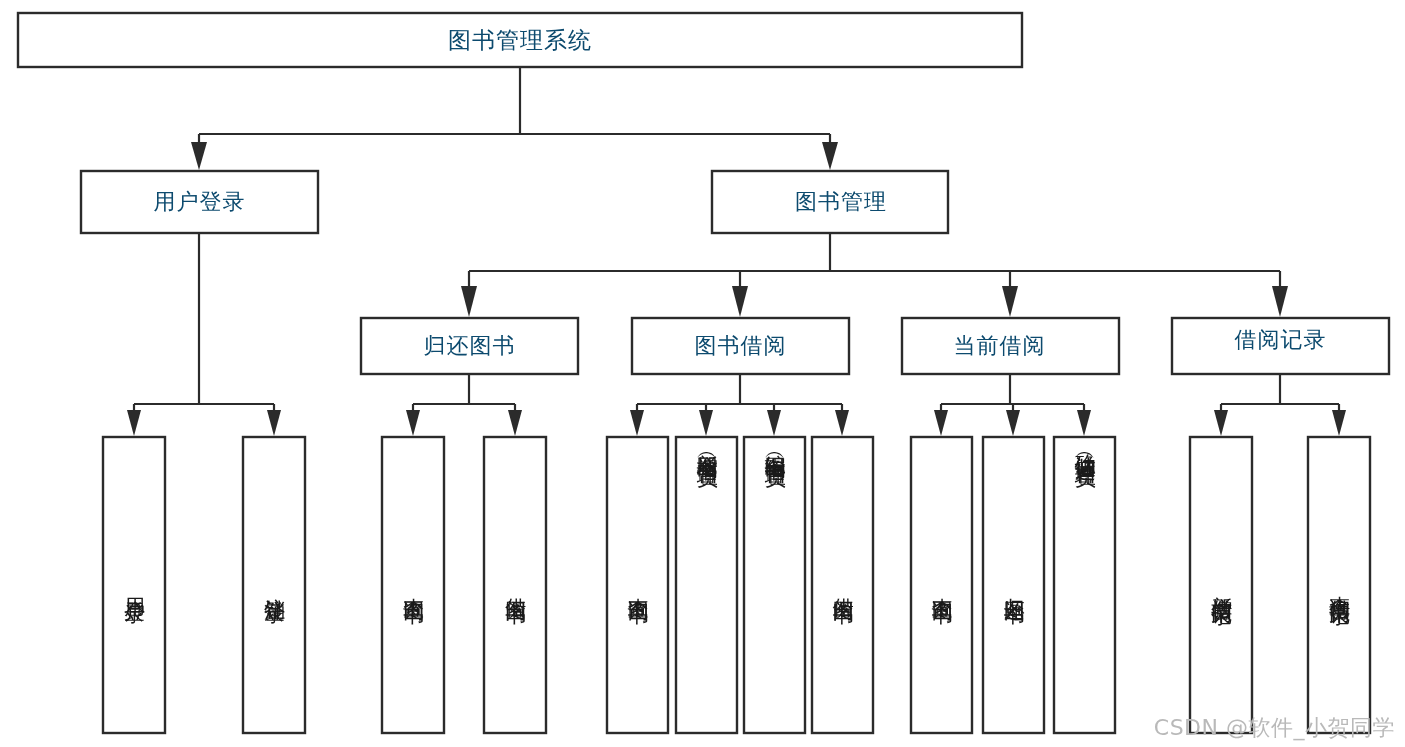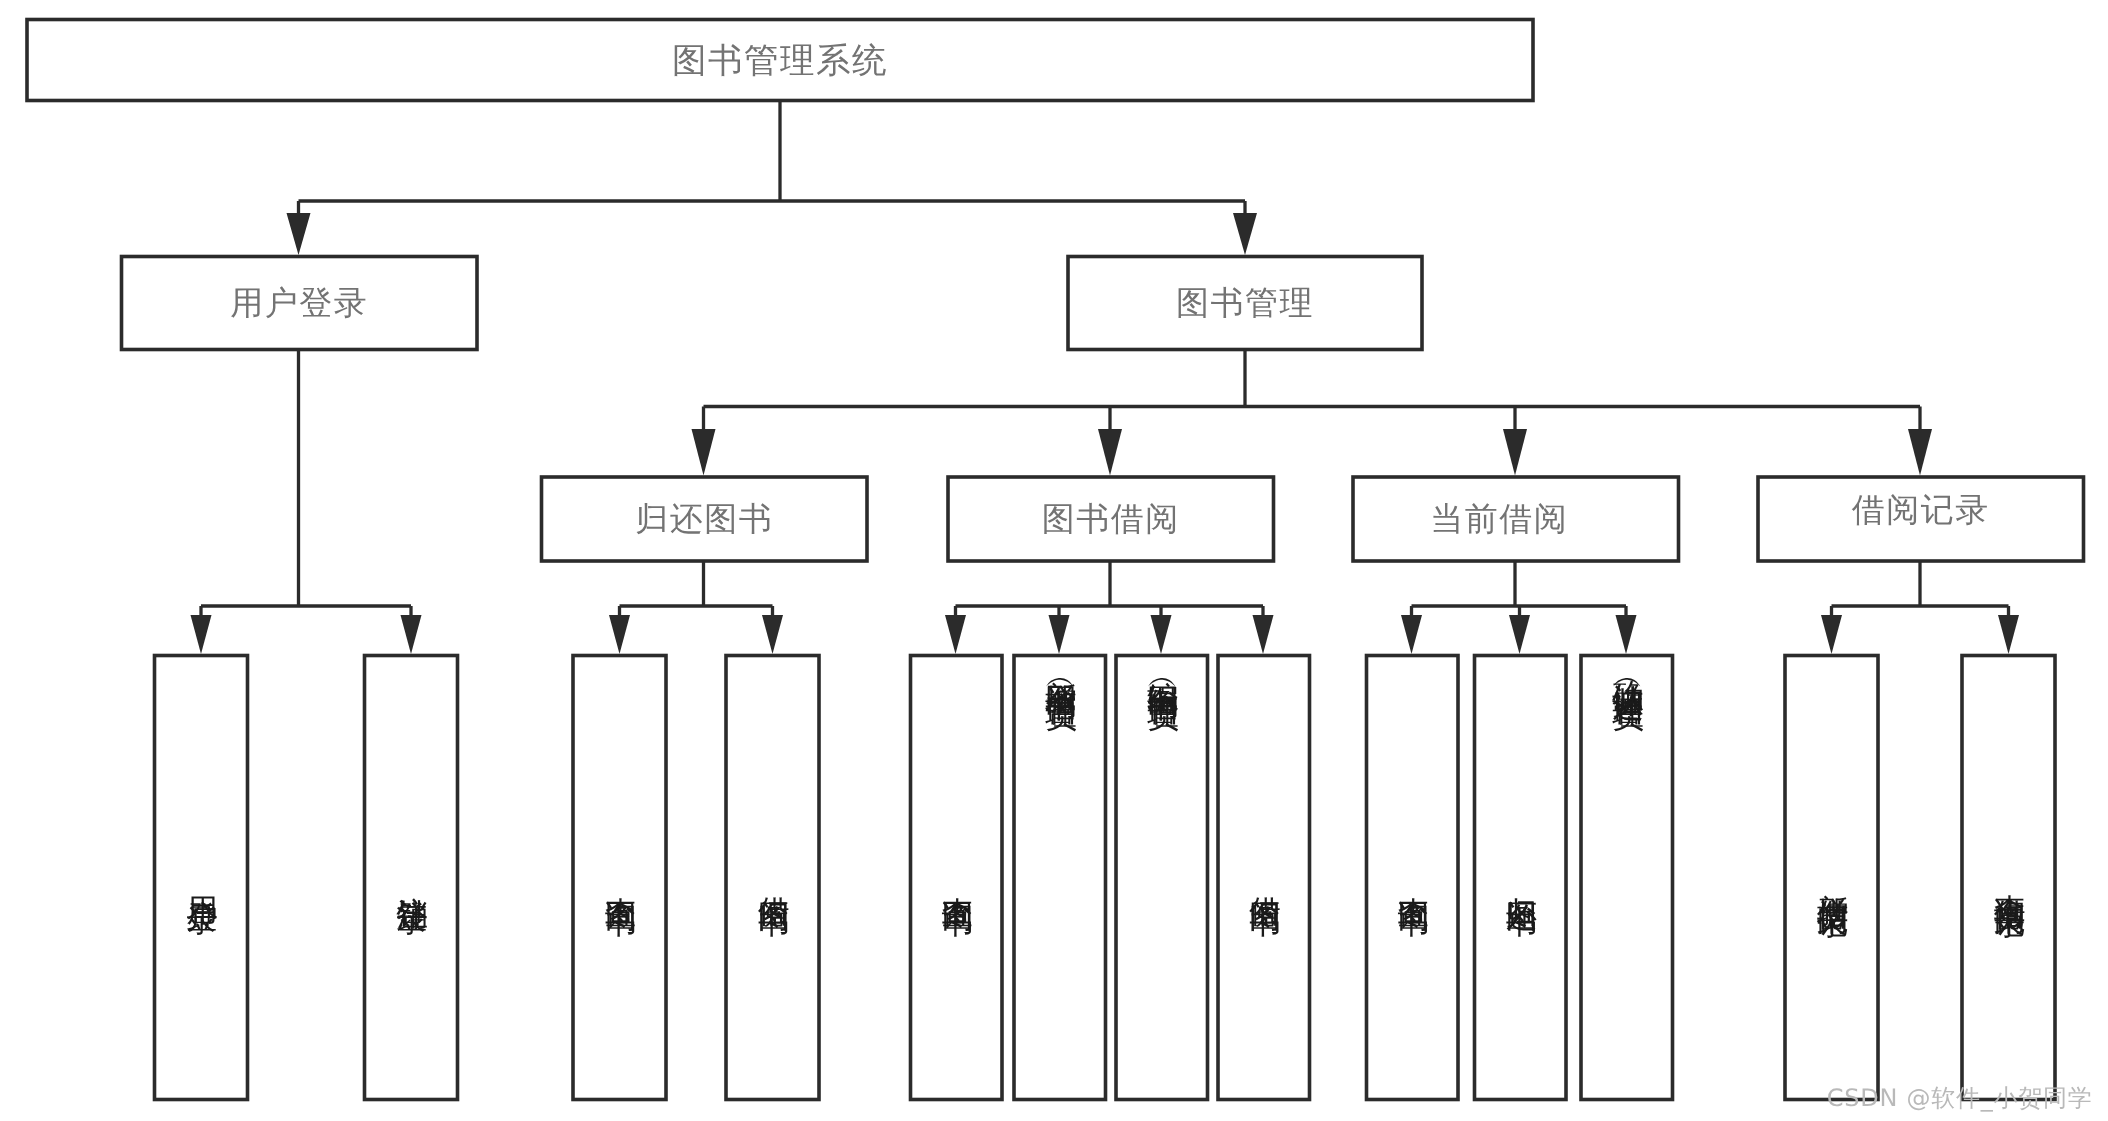--- a/index.html
+++ b/index.html
@@ -59,33 +59,33 @@
   .hlabel-wrap {
     position: absolute;
     display: flex;
     align-items: center;
     justify-content: center;
     pointer-events: none;
   }
   .hlabel-text {
     font-family: Liberation Serif, serif;
     font-size: 22px;
-    color: #737373;
+    color: #0c4a6e;
     letter-spacing: 1px;
     white-space: nowrap;
   }
   .root-label-text {
     font-size: 23px;
   }
   #watermark {
     position: absolute;
     right: 10px;
     bottom: 4px;
     font-family: "DejaVu Sans", "Liberation Sans", sans-serif;
-    font-size: 16px;
+    font-size: 22px;
     color: #b9b9b9;
     letter-spacing: 0.5px;
     white-space: nowrap;
     pointer-events: none;
   }
 </style>
 </head>
 <body>
 
 <div id="diagram-root">
@@ -182,21 +182,21 @@
   </svg>
 
   <div class="hlabel-wrap" style="left:18px; top:13px; width:1004px; height:54px;">
     <span class="hlabel-text root-label-text">图书管理系统</span>
   </div>
 
   <div class="hlabel-wrap" style="left:81px; top:171px; width:237px; height:62px;">
     <span class="hlabel-text">用户登录</span>
   </div>
 
-  <div class="hlabel-wrap" style="left:712px; top:171px; width:236px; height:62px;">
+  <div class="hlabel-wrap" style="left:712px; top:171px; width:236px; height:62px;padding-left:11px;">
     <span class="hlabel-text">图书管理</span>
   </div>
 
   <div class="hlabel-wrap" style="left:361px; top:318px; width:217px; height:56px;">
     <span class="hlabel-text">归还图书</span>
   </div>
 
   <div class="hlabel-wrap" style="left:632px; top:318px; width:217px; height:56px;">
     <span class="hlabel-text">图书借阅</span>
   </div>

